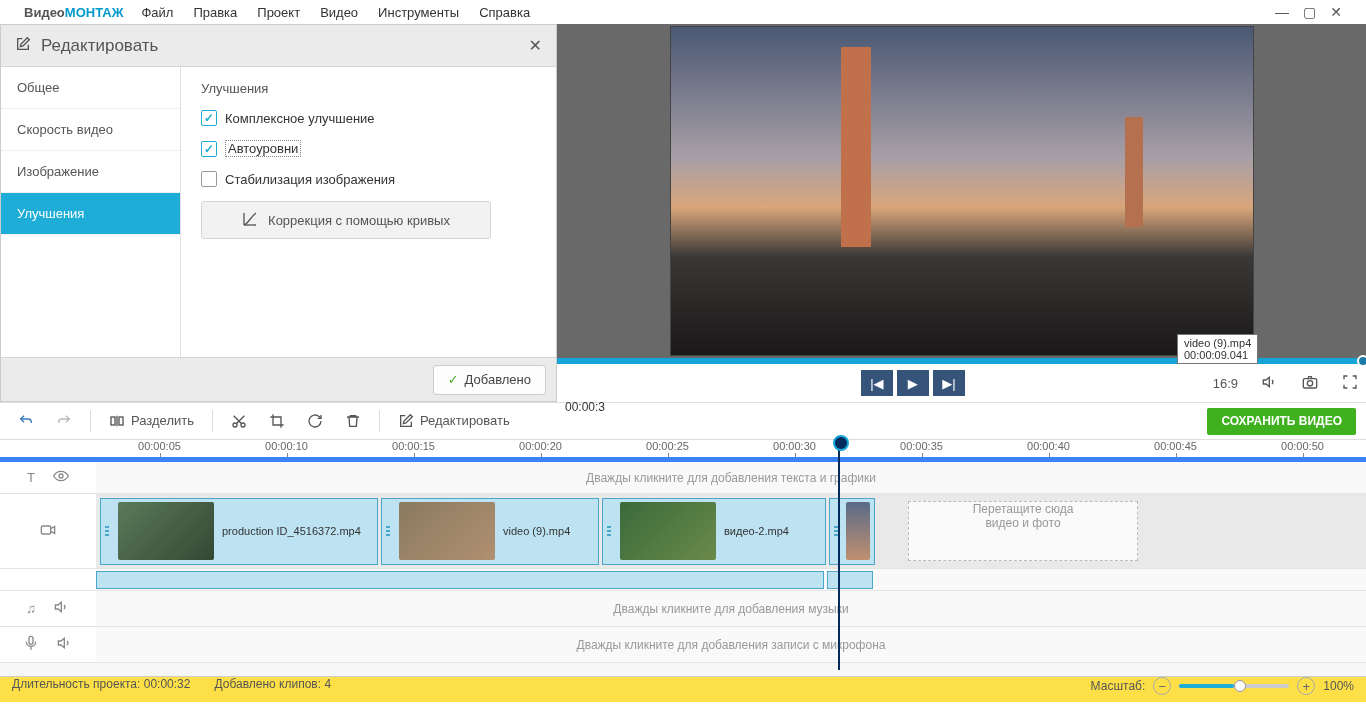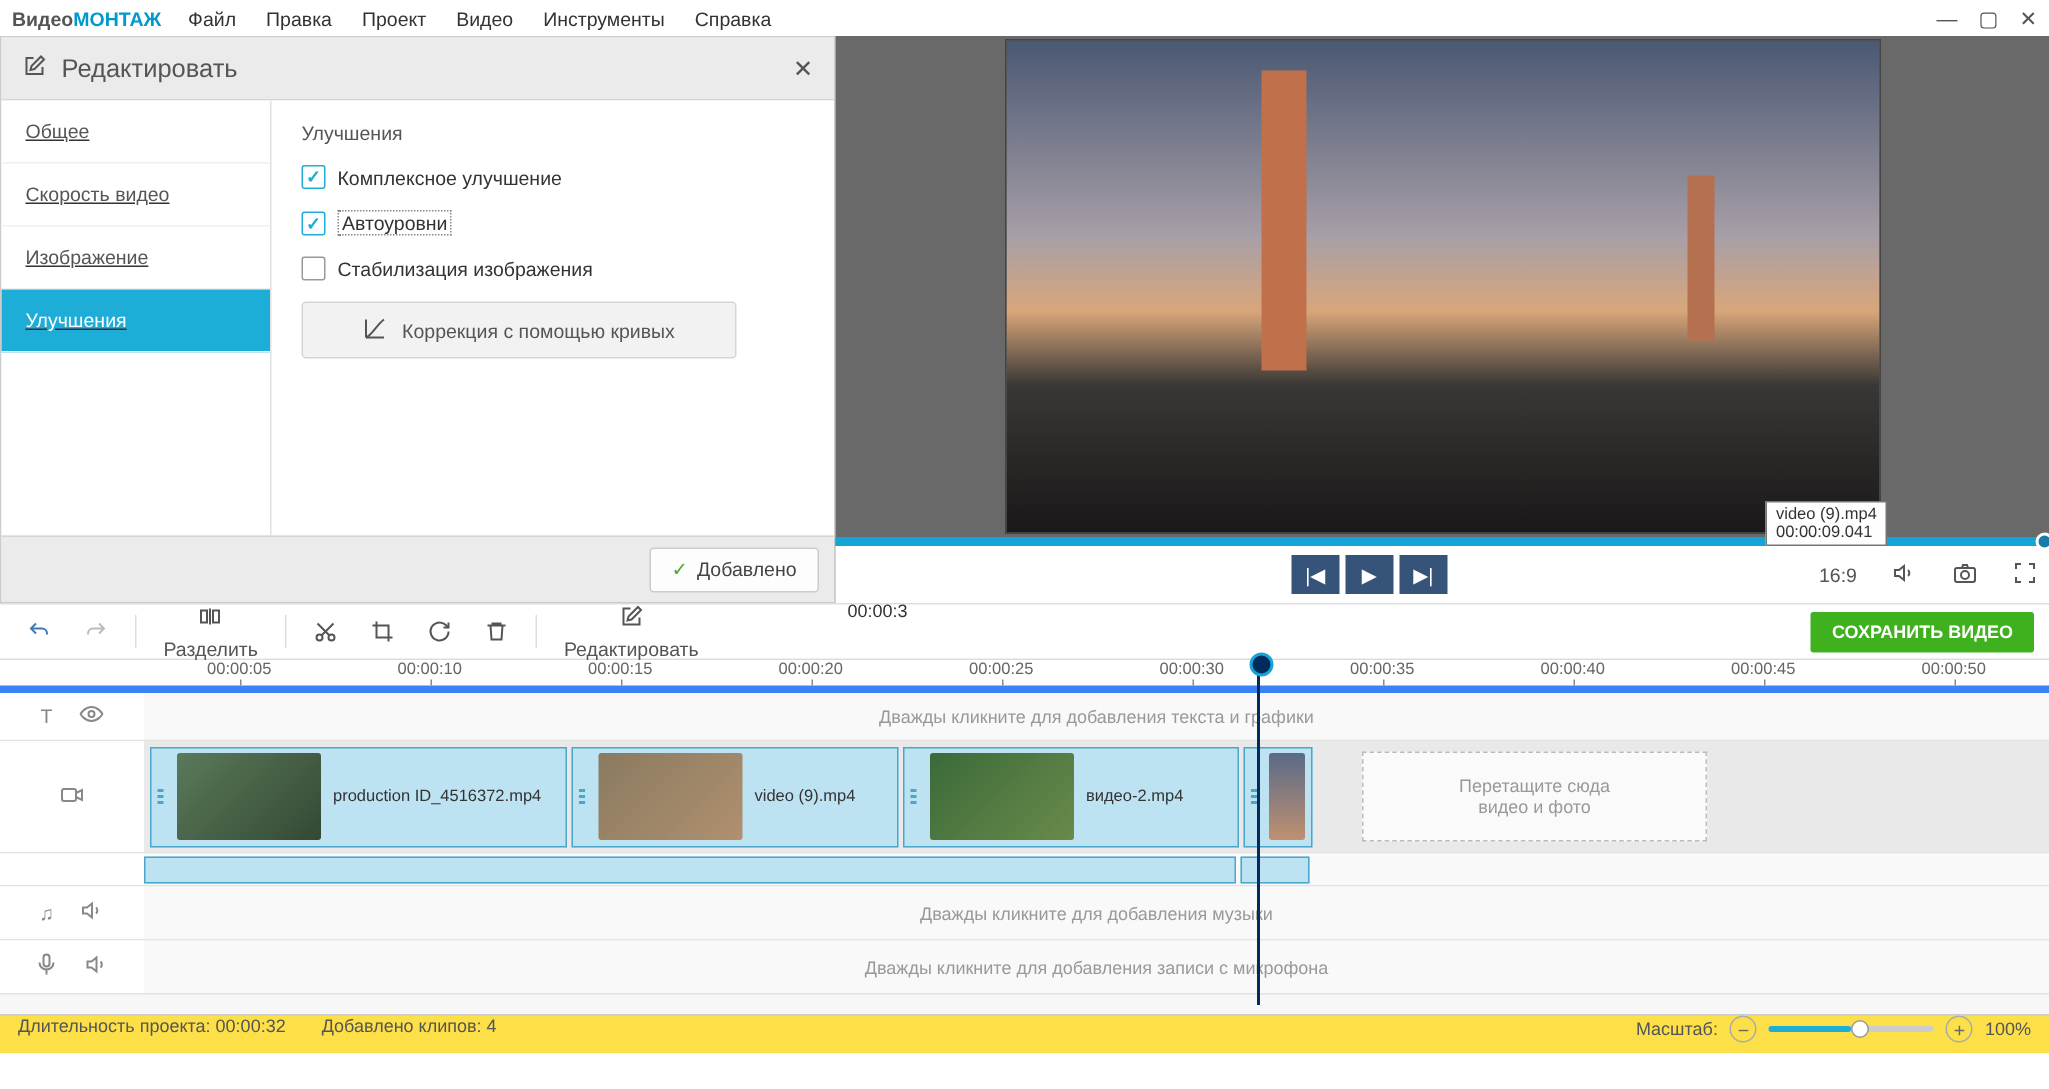--- a/index.html
+++ b/index.html
@@ -1,36 +1,36 @@
 <!DOCTYPE html>
 <html><head>
 <meta charset="utf-8">
 <style>
 * { margin: 0; padding: 0; box-sizing: border-box; font-family: 'Segoe UI', Arial, sans-serif; }
 body { width: 1366px; height: 726px; background: #fff; overflow: hidden; font-size: 13px; color: #333; }
 
 
-.menubar { height: 24px; display: flex; align-items: center; padding: 0 8px; background: #fff; }
+.menubar { height: 24px; display: flex; align-items: center; padding: 0 24px; background: #fff; }
 .logo { font-weight: bold; margin-right: 18px; font-size: 13px; }
 .logo .a { color: #555; } .logo .b { color: #0099cc; }
 .menubar .menu-item { margin-right: 20px; color: #333; cursor: pointer; }
 .win-controls { margin-left: auto; display: flex; gap: 14px; color: #555; }
 .win-controls span { cursor: pointer; font-size: 14px; }
 
 
 .main { display: flex; height: 378px; }
 
 
 .left-panel { width: 557px; display: flex; flex-direction: column; border: 1px solid #ccc; }
 .panel-header { height: 42px; background: #ebebeb; display: flex; align-items: center; padding: 0 14px; border-bottom: 1px solid #d5d5d5; }
 .panel-header .icon { margin-right: 10px; color: #555; }
 .panel-header .title { font-size: 17px; color: #555; }
 .panel-header .close { margin-left: auto; color: #555; cursor: pointer; font-size: 16px; }
 .panel-body { flex: 1; display: flex; background: #fff; }
-.tabs-col { width: 180px; border-right: 1px solid #e1e1e1; text-decoration: underline; }
+.tabs-col { width: 180px; border-right: 1px solid #e1e1e1; }
 .tabs-col .tab { height: 42px; display: flex; align-items: center; padding: 0 16px; color: #555; cursor: pointer; border-bottom: 1px solid #f0f0f0; }
 .tabs-col .tab.active { background: #1dadd6; color: #fff; position: relative; }
 .tabs-col .tab.active::after { content: ''; position: absolute; right: -10px; top: 50%; transform: translateY(-50%); border: 10px solid transparent; border-left-color: #1dadd6; }
 .settings-col { flex: 1; padding: 14px 20px; }
 .settings-col h4 { font-weight: normal; color: #555; margin-bottom: 14px; font-size: 13px; }
 .chk-row { display: flex; align-items: center; margin-bottom: 14px; color: #333; }
 .chk { width: 16px; height: 16px; border: 1px solid #999; border-radius: 2px; margin-right: 8px; display: flex; align-items: center; justify-content: center; background: #fff; }
 .chk.checked { border-color: #1dadd6; color: #1dadd6; }
 .chk.checked::after { content: '✓'; font-size: 12px; font-weight: bold; }
 .dotted { border: 1px dotted #888; padding: 0 2px; }
@@ -50,21 +50,21 @@
 .controls-row { height: 38px; background: #fff; display: flex; align-items: center; padding: 0 8px; }
 .time-label { color: #333; font-size: 12px; margin-right: 8px; margin-top: 48px; }
 .tooltip { position: absolute; background: #fefefe; border: 1px solid #777; padding: 2px 6px; font-size: 11px; color: #333; left: 620px; bottom: 38px; z-index: 10; }
 .play-controls { margin: 0 auto; display: flex; gap: 4px; }
 .pc-btn { width: 32px; height: 26px; background: #36547a; color: #fff; display: flex; align-items: center; justify-content: center; cursor: pointer; font-size: 13px; }
 .right-controls { display: flex; align-items: center; gap: 24px; color: #555; }
 .right-controls span { cursor: pointer; }
 
 
 .toolbar { height: 38px; background: #fff; border-top: 1px solid #ddd; border-bottom: 1px solid #ddd; display: flex; align-items: center; padding: 0 10px; gap: 6px; }
-.tool { padding: 5px 8px; color: #555; cursor: pointer; display: flex; align-items: center; gap: 6px; flex-direction: column; }
+.tool { padding: 5px 8px; color: #555; cursor: pointer; display: flex; align-items: flex-start; gap: 6px; }
 .tool.disabled { color:#bbb; }
 .sep { width: 1px; height: 22px; background: #ddd; margin: 0 4px; }
 .save-btn { margin-left: auto; background: #3fb01e; color: #fff; height: 27px; padding: 0 14px; font-weight: bold; display: flex; align-items: center; border-radius: 2px; cursor: pointer; font-size: 12px; }
 
 
 .timeline-area { height: 236px; display: flex; flex-direction: column; background: #f7f7f7; }
 .ruler { height: 22px; background: #fff; display: flex; position: relative; border-bottom: 5px solid #3b82f6; padding-left: 96px; font-size: 11px; color: #666; }
 .ruler .tick { flex: 1; text-align: center; position: relative; }
 .ruler .tick::before { content:''; position:absolute; left:50%; bottom:0; width:1px; height:4px; background:#888; }
 .playhead { position: absolute; left: 838px; top: 0; width: 2px; height: 230px; background: #002b5c; z-index: 20; }
@@ -74,21 +74,21 @@
 .track-body { flex: 1; position: relative; display: flex; align-items: center; background: #f9f9f9; }
 .text-track { height: 32px; }
 .text-track .track-body { justify-content: center; color: #999; font-size: 12px; }
 .video-track { height: 75px; }
 .video-track .track-body { background: #e9e9e9; padding-left: 4px; }
 .clip { height: 67px; background: #bde3f2; border: 1px solid #4aa7c9; display: flex; align-items: center; margin-right: 3px; padding: 4px; gap: 8px; }
 .clip .thumb { height: 58px; background: linear-gradient(135deg,#5a7a5a,#344834); border-radius: 2px; }
 .clip .label { font-size: 11px; color: #333; }
 .clip-handle { width: 5px; height: 100%; display: flex; flex-direction: column; justify-content: center; gap: 2px; }
 .clip-handle span { width:4px; height:2px; background:#4aa7c9; }
-.dropzone { margin-left: 30px; width: 230px; height: 60px; border: 1px dashed #bbb; display: flex; flex-direction: column; align-items: center; justify-content: center; color: #999; font-size: 12px; background: #fafafa; }
+.dropzone { margin-left: 30px; width: 230px; height: 60px; border: 1px dashed #bbb; display: flex; flex-direction: column; align-items: center; color: #999; font-size: 12px; background: #fafafa; }
 .fx-track { height: 22px; }
 .fx-block { height: 18px; background: #bde3f2; border:1px solid #4aa7c9; }
 .audio-track, .mic-track { height: 36px; }
 .audio-track .track-body, .mic-track .track-body { justify-content: center; color: #999; font-size: 12px; }
 
 
 .statusbar { height: 26px; background: #fde047; border-top: 1px solid #ccc; display: flex; align-items: flex-start; padding: 0 12px; font-size: 12px; color: #555; }
 .statusbar .sb-item { margin-right: 24px; }
 .zoom { margin-left: auto; display: flex; align-items: center; gap: 8px; }
 .zoom-slider { width: 110px; height: 4px; background: #ccc; border-radius: 2px; position: relative; }

